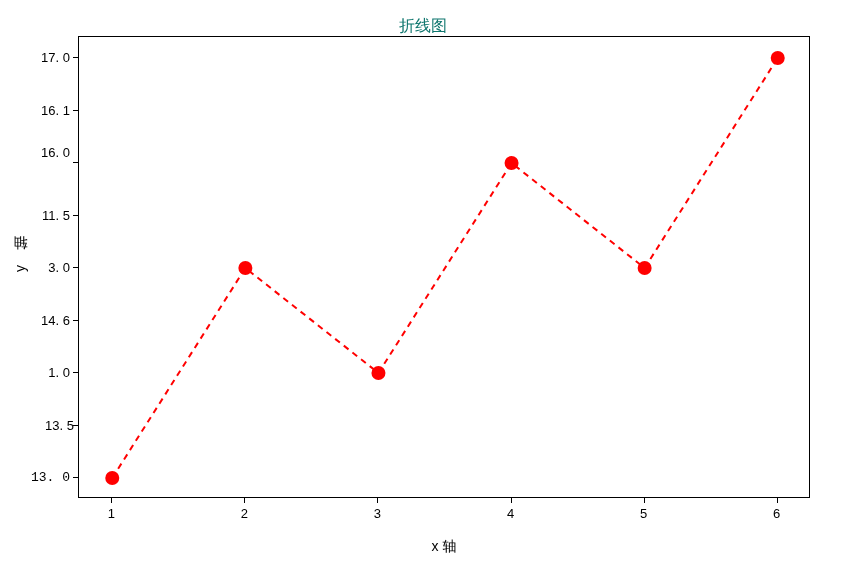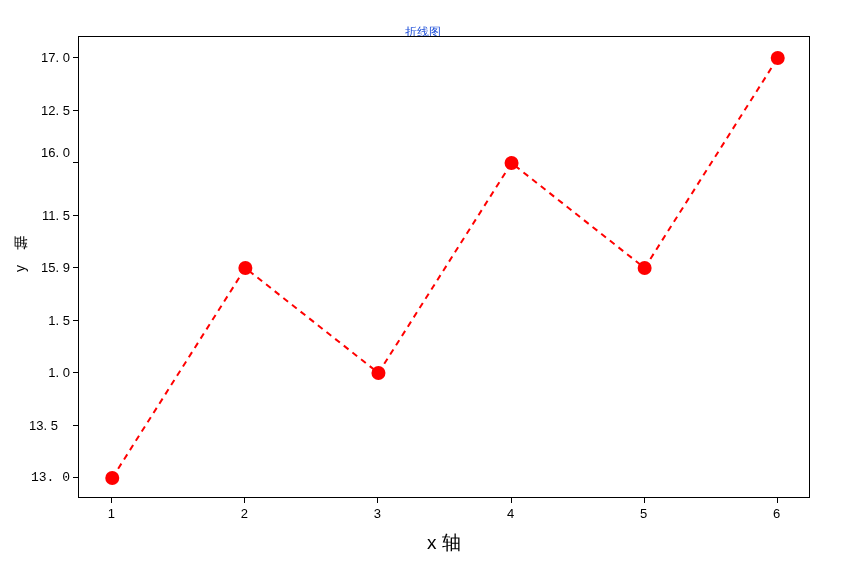--- a/index.html
+++ b/index.html
@@ -12,43 +12,43 @@
     }
     .chart-container {
       position: absolute;
       top: 8px;
       left: 0;
       width: 846px;
       height: 552px;
     }
     .title {
       position: absolute;
-      top: 16px;
+      top: 8px;
       left: 0;
       width: 846px;
       text-align: center;
-      font-size: 12px;
-      color: #1d4ed8;
+      font-size: 16px;
+      color: #0f766e;
     }
     .plot-area {
       position: absolute;
       left: 78px;
       top: 28px;
       width: 732px;
       height: 462px;
       border: 1.5px solid #000;
       background: #fff;
     }
     .xlabel {
       position: absolute;
       left: 78px;
       bottom: 4px;
       width: 732px;
       text-align: center;
-      font-size: 19px;
+      font-size: 14px;
       color: #000;
     }
     .ylabel {
       position: absolute;
       left: 10px;
       top: 28px;
       height: 462px;
       width: 20px;
       display: flex;
       align-items: center;
@@ -120,28 +120,28 @@
     <div class="tick-label-x" style="left: 377.455px; top: 498px;">3</div>
     <div class="tick-mark-x" style="left: 510.545px; top: 490px;"></div>
     <div class="tick-label-x" style="left: 510.545px; top: 498px;">4</div>
     <div class="tick-mark-x" style="left: 643.636px; top: 490px;"></div>
     <div class="tick-label-x" style="left: 643.636px; top: 498px;">5</div>
     <div class="tick-mark-x" style="left: 776.727px; top: 490px;"></div>
     <div class="tick-label-x" style="left: 776.727px; top: 498px;">6</div>
     <div class="tick-mark-y" style="left: 73px; top: 469px;"></div>
     <div class="tick-label-y" style="right: 776px; top: 469px; font-family: Liberation Mono, monospace;">13. 0</div>
     <div class="tick-mark-y" style="left: 73px; top: 416.5px;"></div>
-    <div class="tick-label-y" style="right: 788px; top: 416.5px;">13. 5</div>
+    <div class="tick-label-y" style="right: 772px; top: 416.5px;">13. 5</div>
     <div class="tick-mark-y" style="left: 73px; top: 364px;"></div>
     <div class="tick-label-y" style="right: 776px; top: 364px;">1. 0</div>
     <div class="tick-mark-y" style="left: 73px; top: 311.5px;"></div>
-    <div class="tick-label-y" style="right: 776px; top: 311.5px;">1. 5</div>
+    <div class="tick-label-y" style="right: 776px; top: 311.5px;">14. 6</div>
     <div class="tick-mark-y" style="left: 73px; top: 259px;"></div>
-    <div class="tick-label-y" style="right: 776px; top: 259px;">15. 9</div>
+    <div class="tick-label-y" style="right: 776px; top: 259px;">3. 0</div>
     <div class="tick-mark-y" style="left: 73px; top: 206.5px;"></div>
     <div class="tick-label-y" style="right: 776px; top: 206.5px;">11. 5</div>
     <div class="tick-mark-y" style="left: 73px; top: 154px;"></div>
     <div class="tick-label-y" style="right: 776px; top: 144px;">16. 0</div>
     <div class="tick-mark-y" style="left: 73px; top: 101.5px;"></div>
-    <div class="tick-label-y" style="right: 776px; top: 101.5px;">12. 5</div>
+    <div class="tick-label-y" style="right: 776px; top: 101.5px;">16. 1</div>
     <div class="tick-mark-y" style="left: 73px; top: 49px;"></div>
     <div class="tick-label-y" style="right: 776px; top: 49px;">17. 0</div>
   </div>
 
 </body></html>

